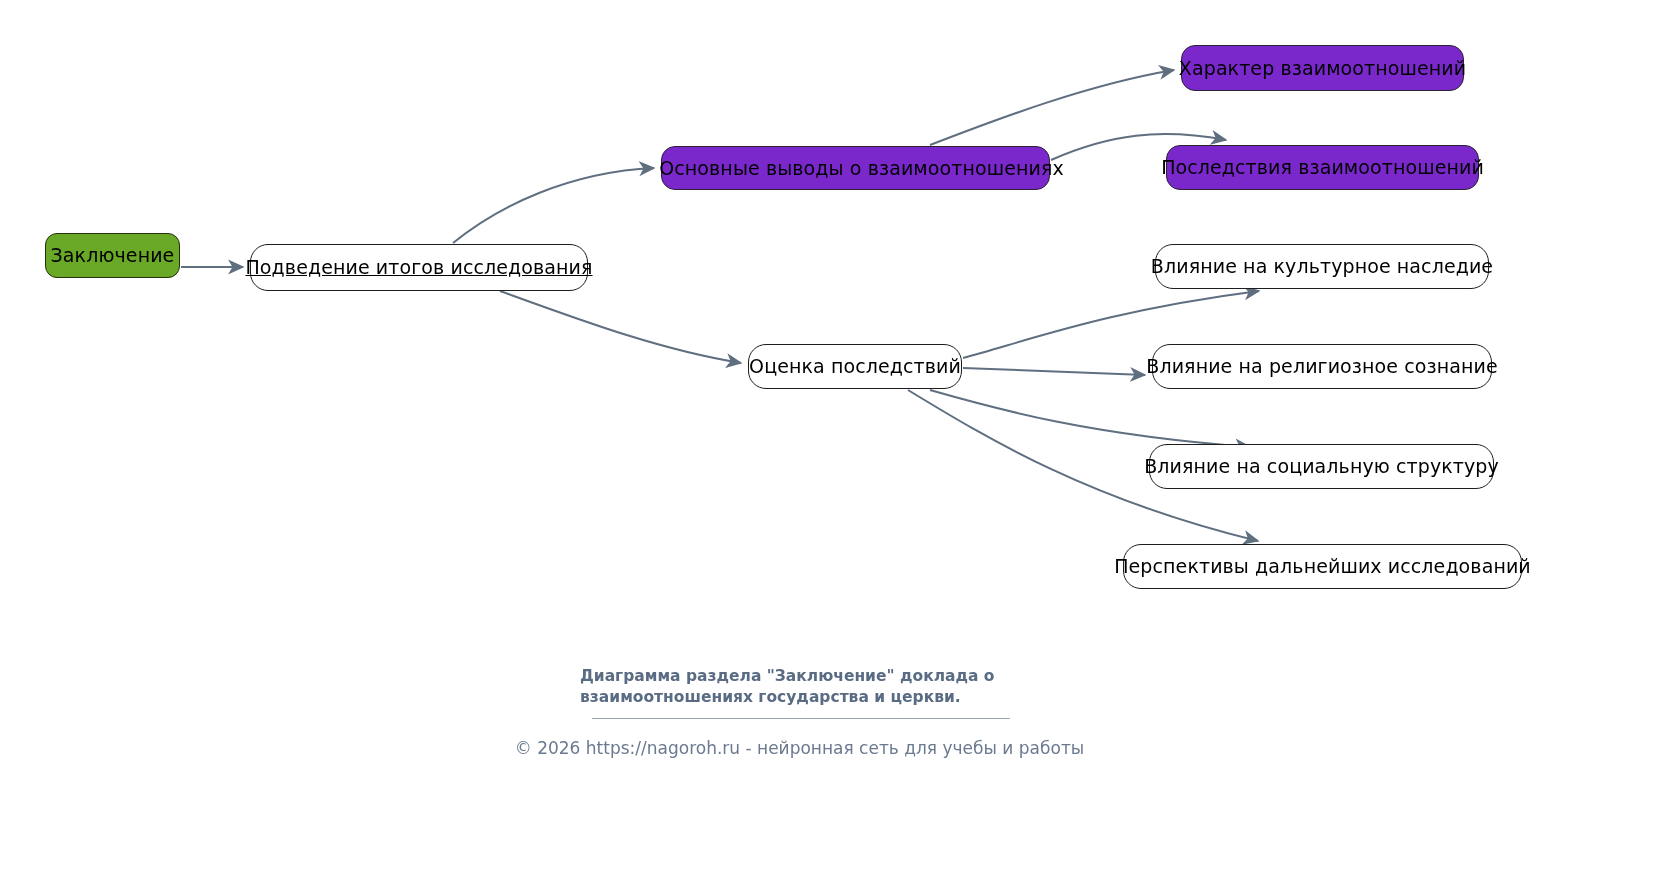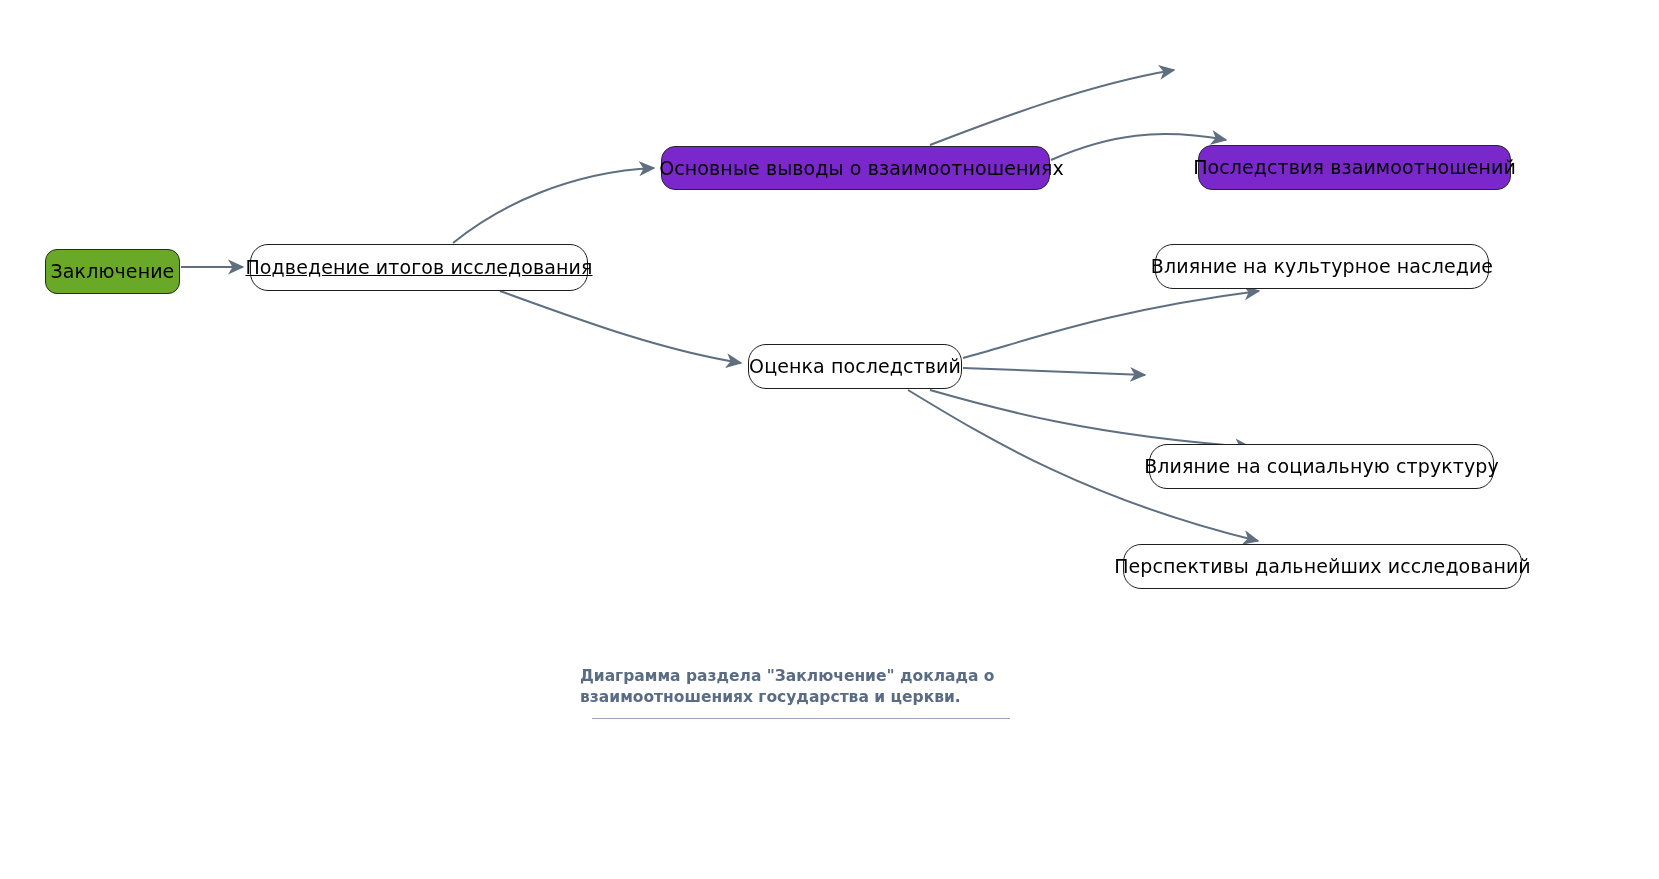--- a/index.html
+++ b/index.html
@@ -113,55 +113,62 @@
       <path d="M 500 291 C 580 320, 660 350, 741 363"></path>
       <path d="M 930 145 C 1000 118, 1090 84, 1174 70"></path>
       <path d="M 1051 160 C 1110 134, 1160 128, 1226 140"></path>
       <path d="M 963 358 C 1030 340, 1110 310, 1259 291"></path>
       <path d="M 963 368 L 1145 375"></path>
       <path d="M 930 390 C 1000 410, 1090 435, 1250 447"></path>
       <path d="M 908 390 C 990 440, 1090 500, 1258 541"></path>
     </g>
   </svg>
 
-  <div class="node root" style="left:45px; top:249px; width:135px; height:45px;">
+  <div class="node root" style="left:45px; top:233px; width:135px; height:45px;">
     <span>Заключение</span>
   </div>
 
   <div class="node plain" style="left:250px; top:244px; width:338px; height:47px;text-decoration:underline;">
     <span>Подведение итогов исследования</span>
   </div>
 
   <div class="node accent" style="left:661px; top:146px; width:389px; height:44px;padding-left:12px;">
     <span>Основные выводы о взаимоотношениях</span>
   </div>
 
+  <div class="node accent" style="left:1181px; top:45px; width:283px; height:46px;">
+    <span>Характер взаимоотношений</span>
+  </div>
 
-  <div class="node accent" style="left:1166px; top:145px; width:313px; height:45px;margin-left:32px;">
+  <div class="node accent" style="left:1166px; top:145px; width:313px; height:45px;">
     <span>Последствия взаимоотношений</span>
   </div>
 
   <div class="node plain" style="left:748px; top:344px; width:214px; height:45px;">
     <span>Оценка последствий</span>
   </div>
 
   <div class="node plain" style="left:1155px; top:244px; width:334px; height:45px;justify-content:center;">
     <span>Влияние на культурное наследие</span>
   </div>
 
+  <div class="node plain" style="left:1152px; top:344px; width:340px; height:45px;">
+    <span>Влияние на религиозное сознание</span>
+  </div>
 
   <div class="node plain" style="left:1149px; top:444px; width:345px; height:45px;">
     <span>Влияние на социальную структуру</span>
   </div>
 
   <div class="node plain" style="left:1123px; top:544px; width:399px; height:45px;">
     <span>Перспективы дальнейших исследований</span>
   </div>
 
   <div id="caption">
     <div>Диаграмма раздела "Заключение" доклада о</div>
     <div>взаимоотношениях государства и церкви.</div>
   </div>
 
   <div id="rule"></div>
 
+  <div id="footer">© 2026 https://nagoroh.ru - нейронная сеть для учебы и работы</div>
 
 </div>
 
 </body></html>

